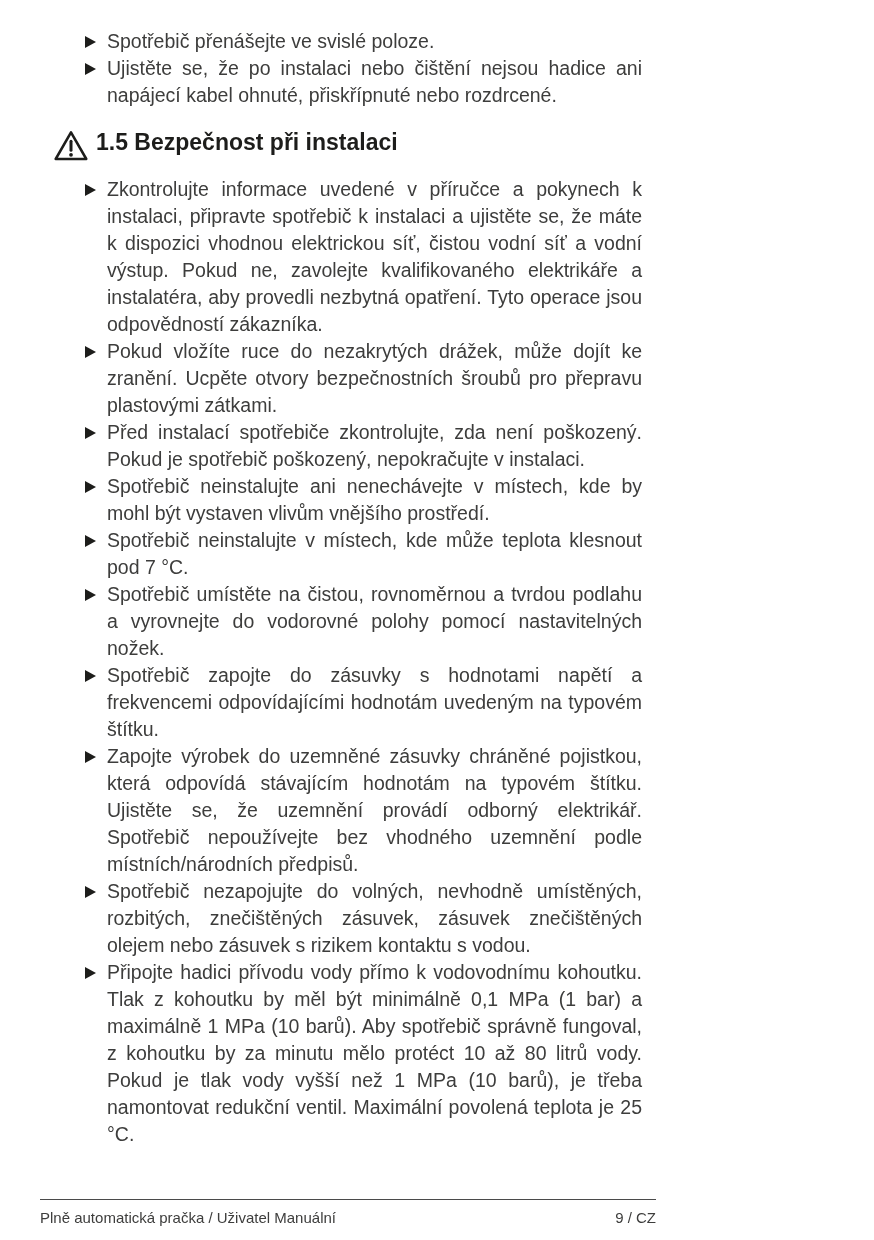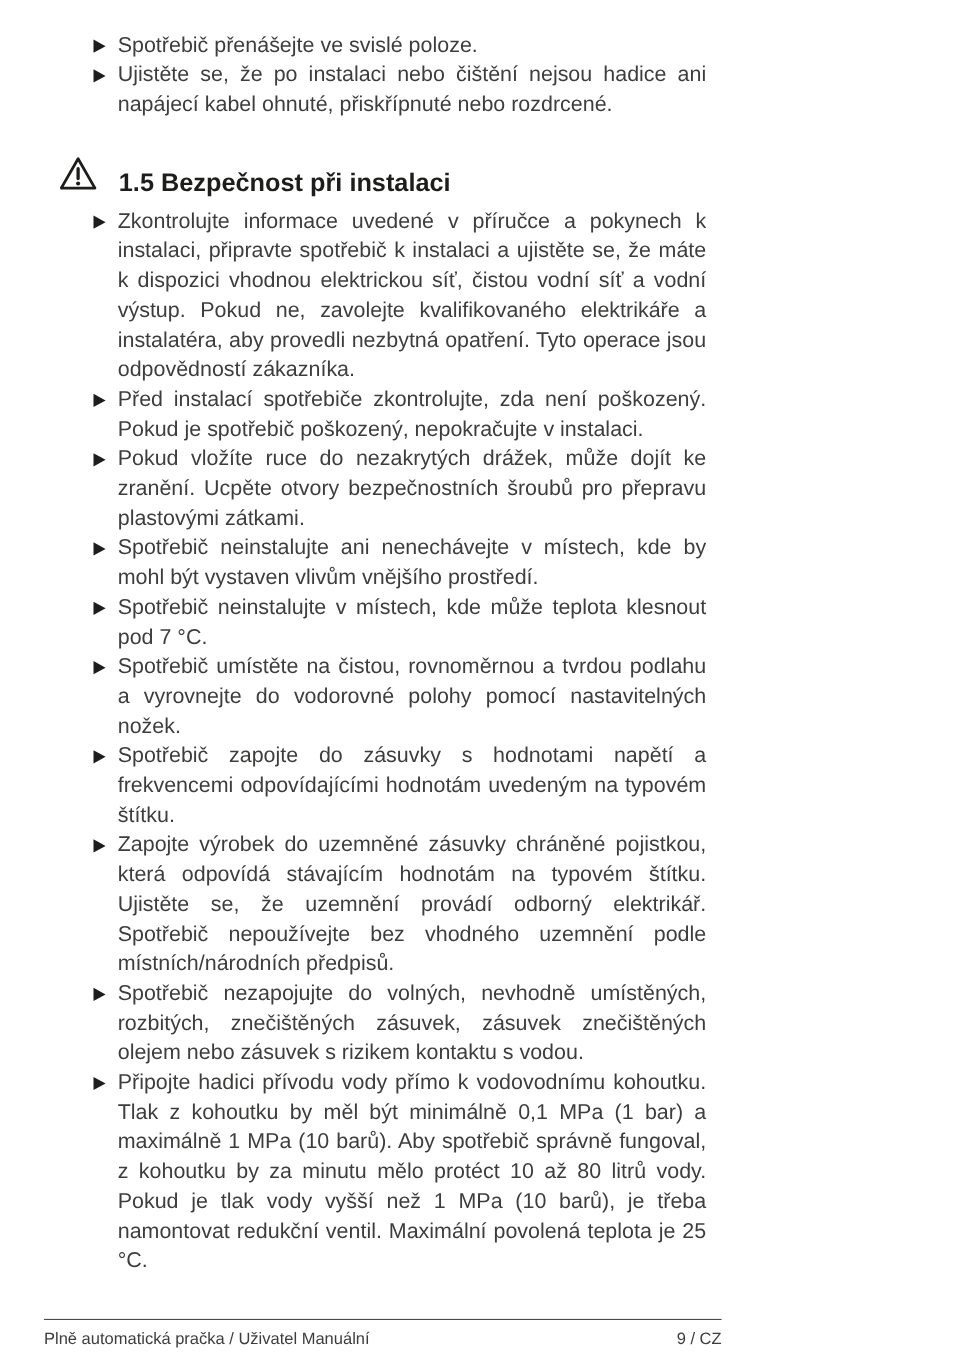--- a/index.html
+++ b/index.html
@@ -43,23 +43,23 @@
   }
   .bullet-text {
     flex: 1;
     font-size: 19.5px;
     line-height: 27px;
     text-align: justify;
     color: #3d3d3c;
   }
   .section-heading {
     display: flex;
-    align-items: flex-end;
-    gap: 19px;
-    margin: 32px 0 8px 0;
+    align-items: flex-start;
+    gap: 7px;
+    margin: 20px 0 8px 0;
     font-size: 23px;
     font-weight: bold;
     color: #1d1d1b;
   }
   .warning-icon {
     flex: 0 0 auto;
     display: inline-block;
   }
   .page-footer {
     position: absolute;
@@ -103,25 +103,25 @@
       <span>1.5 Bezpečnost při instalaci</span>
     </h2>
 
     <ul class="bullet-list">
       <li class="bullet-item">
         <span class="marker"></span>
         <span class="bullet-text">Zkontrolujte informace uvedené v příručce a pokynech k instalaci, připravte spotřebič k instalaci a ujistěte se, že máte k dispozici vhodnou elektrickou síť, čistou vodní síť a vodní výstup. Pokud ne, zavolejte kvalifikovaného elektrikáře a instalatéra, aby provedli nezbytná opatření. Tyto operace jsou odpovědností zákazníka.</span>
       </li>
       <li class="bullet-item">
         <span class="marker"></span>
-        <span class="bullet-text">Před instalací spotřebiče zkontrolujte, zda není poškozený. Pokud je spotřebič poškozený, nepokračujte v instalaci.</span>
+        <span class="bullet-text">Pokud vložíte ruce do nezakrytých drážek, může dojít ke zranění. Ucpěte otvory bezpečnostních šroubů pro přepravu plastovými zátkami.</span>
       </li>
       <li class="bullet-item">
         <span class="marker"></span>
-        <span class="bullet-text">Pokud vložíte ruce do nezakrytých drážek, může dojít ke zranění. Ucpěte otvory bezpečnostních šroubů pro přepravu plastovými zátkami.</span>
+        <span class="bullet-text">Před instalací spotřebiče zkontrolujte, zda není poškozený. Pokud je spotřebič poškozený, nepokračujte v instalaci.</span>
       </li>
       <li class="bullet-item">
         <span class="marker"></span>
         <span class="bullet-text">Spotřebič neinstalujte ani nenechávejte v místech, kde by mohl být vystaven vlivům vnějšího prostředí.</span>
       </li>
       <li class="bullet-item">
         <span class="marker"></span>
         <span class="bullet-text">Spotřebič neinstalujte v místech, kde může teplota klesnout pod 7 °C.</span>
       </li>
       <li class="bullet-item">

